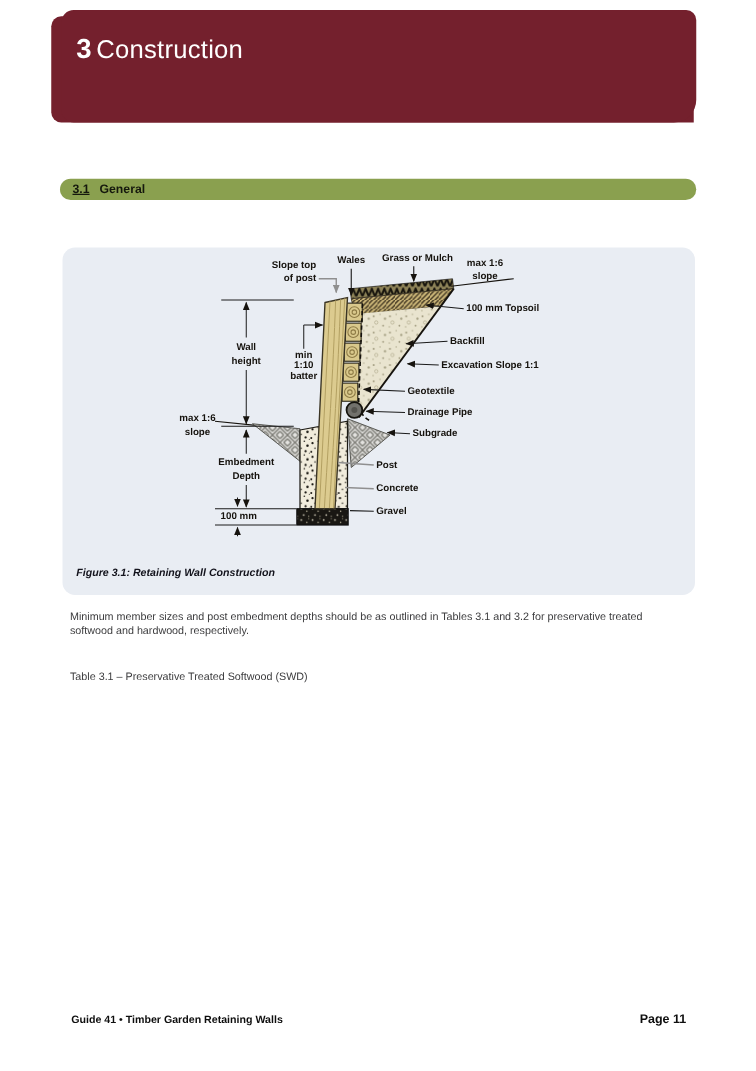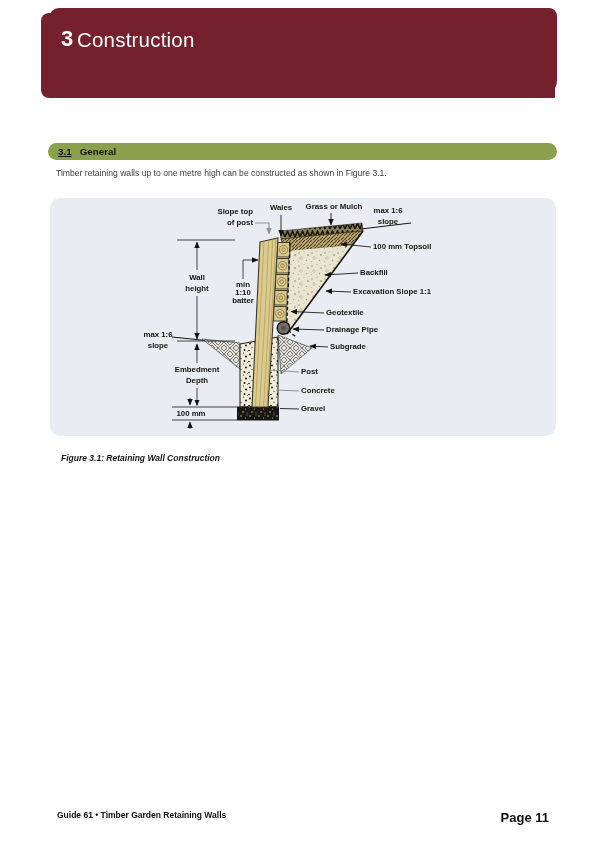--- a/index.html
+++ b/index.html
@@ -17,29 +17,29 @@
   
   .secbar{position:absolute;left:48px;width:509px;height:17px;
         background:var(--green,#8aa04f);border-radius:9px;
         color:#15180d;font-size:9.8px;font-weight:bold;line-height:17px;}
   .secbar .sec-num{margin-left:10px;text-decoration:underline;}
   .secbar .sec-title{margin-left:8px;text-align:right;}
 
   .body-text{position:absolute;left:56px;width:502px;margin:0;
         font-size:8.6px;line-height:10.6px;color:#3c3c3e;}
 
-  .figure-panel{position:absolute;left:50px;top:198px;width:506px;height:238px;
+  .figure-panel{position:absolute;left:50px;top:198px;width:506px;height:278px;
         background:var(--panel,#e9edf3);border-radius:10px;}
   .figure-panel svg{position:absolute;left:0;top:0;}
 
   .caption{position:absolute;left:49px;top:441px;margin:12px;
         font-size:8.5px;font-weight:bold;font-style:italic;color:#13131c;}
 
   .footer-left{position:absolute;left:57px;top:810px;font-size:8.5px;font-weight:bold;color:#0e0e0e;}
-  .footer-right{position:absolute;right:56px;top:810px;font-size:13px;font-weight:bold;color:#0e0e0e;}
+  .footer-right{position:absolute;right:56px;top:810px;font-size:10px;font-weight:bold;color:#0e0e0e;}
 
   
   .lbl{font:700 7.8px "Liberation Sans",sans-serif;fill:#16130e;dominant-baseline:middle;}
   .mid{text-anchor:middle;}
   .end{text-anchor:end;}
   .dim{stroke:#1a1a1a;stroke-width:0.8;fill:none;}
   .leader{stroke:#1a1a1a;stroke-width:0.9;fill:none;}
   .leaderG{stroke:#8f8f8f;stroke-width:1.1;fill:none;}
 </style>
 </head>
@@ -50,21 +50,20 @@
   <div class="banner-back"></div>
   <div class="banner">
     <span class="ch-num">3</span>
     <span class="ch-title">Construction</span>
   </div>
 
   <div class="secbar" style="top:143px;">
     <span class="sec-num">3.1</span><span class="sec-title">General</span>
   </div>
 
-  <p class="body-text" style="top:168px;">Timber retaining walls up to one metre high can be constructed as shown in Figure 3.1.</p>
 
   <div class="figure-panel">
     <svg width="506" height="238" viewBox="0 0 506 238">
       <defs>
         <marker id="arr" markerUnits="userSpaceOnUse" markerWidth="7" markerHeight="6" refX="6" refY="3" orient="auto">
           <path d="M0,0.3 L6.6,3 L0,5.7 Z" fill="#16130e"></path>
         </marker>
         <marker id="arrG" markerUnits="userSpaceOnUse" markerWidth="7" markerHeight="6" refX="6" refY="3" orient="auto">
           <path d="M0,0.3 L6.6,3 L0,5.7 Z" fill="#8f8f8f"></path>
         </marker>
@@ -221,19 +220,21 @@
         <text class="lbl mid" x="147" y="172">Embedment</text>
         <text class="lbl mid" x="147" y="183">Depth</text>
         <text class="lbl mid" x="141" y="215.5">100 mm</text>
       </g>
     </svg>
   </div>
 
   <p class="caption">Figure 3.1: Retaining Wall Construction</p>
 
 
-
-
-
-  <span class="footer-left">Guide 61 • Timber Garden Retaining Walls</span>
+  <p class="body-text" style="top:488px;"><span>Minimum member sizes and post embedment depths should be as outlined in Tables 3.1 and 3.2 for preservative treated</span><br><span>softwood and hardwood, respectively.</span></p>
+
+
+  <p class="body-text" style="top:536px;">Table 3.1 – Preservative Treated Softwood (SWD)</p>
+
+  <span class="footer-left">Guide 41 • Timber Garden Retaining Walls</span>
   <span class="footer-right">Page 11</span>
 
 </div>
 
 </body></html>

